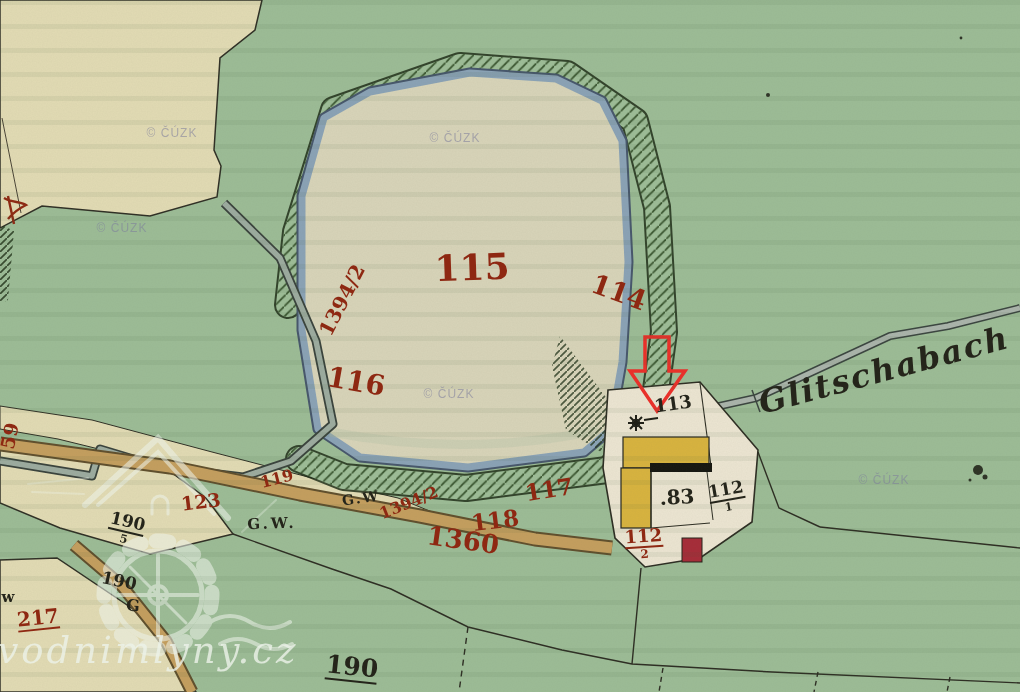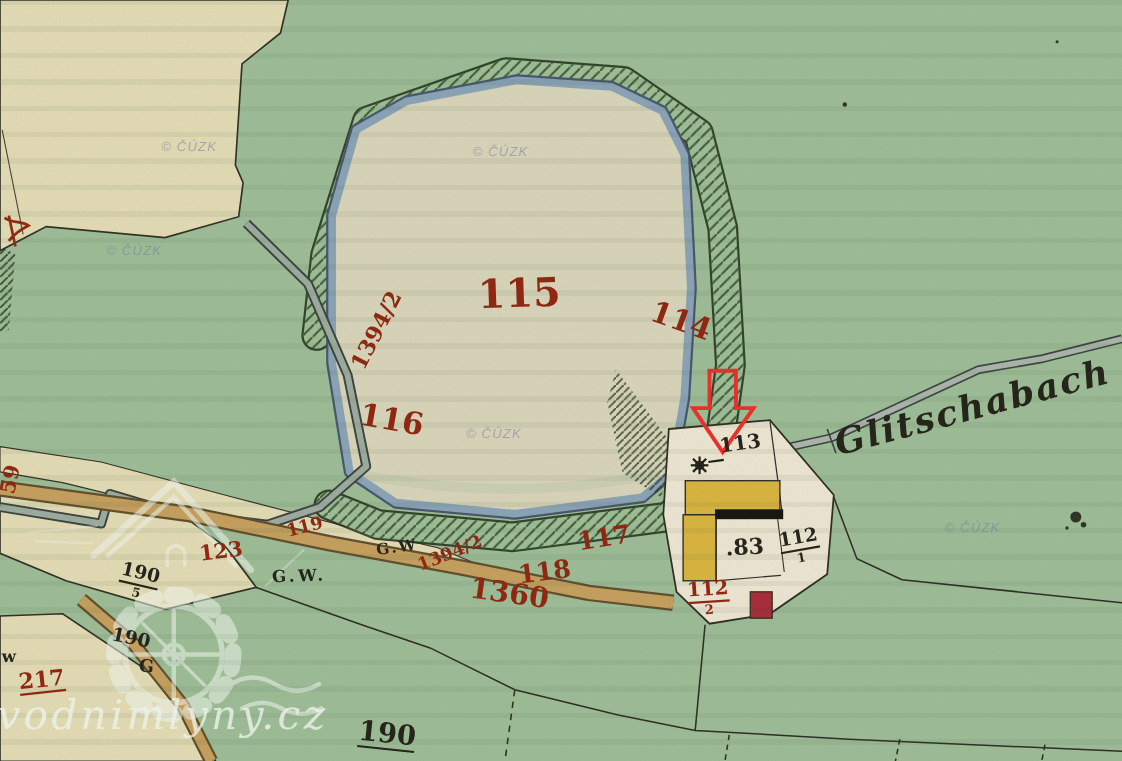--- a/index.html
+++ b/index.html
@@ -15,21 +15,21 @@
   #banding{position:absolute;inset:0;pointer-events:none;
     background:repeating-linear-gradient(180deg, rgba(55,85,50,0.07) 0 5px, rgba(0,0,0,0) 5px 24px);}
   .maplabel{position:absolute;white-space:nowrap;transform-origin:center;
     font-family:"DejaVu Serif", serif;font-weight:bold;line-height:1;}
   .maplabel.red{color:var(--red);}
   .maplabel.black{color:var(--ink);}
   .maplabel .frac{display:inline-flex;flex-direction:column;align-items:center;}
   .maplabel .num.ul{border-bottom:2px solid currentColor;padding-bottom:1px;}
   .maplabel .den{font-size:66%;margin-top:1px;}
   .maplabel.script{font-style:italic;font-weight:bold;letter-spacing:2px;}
-  .wm{position:absolute;white-space:nowrap;transform-origin:center;pointer-events:none;font-style:italic;}
+  .wm{position:absolute;white-space:nowrap;transform-origin:center;pointer-events:none;}
   .wm.cuzk{font-family:"Liberation Sans", sans-serif;font-size:12px;letter-spacing:1px;
     color:var(--wm-gray);opacity:.55;}
   .wm.site{font-family:"DejaVu Serif", serif;font-style:italic;font-size:37px;
     letter-spacing:3px;color:var(--wm);opacity:.8;}
 </style>
 </head>
 <body>
 
 <div id="stage">
 

